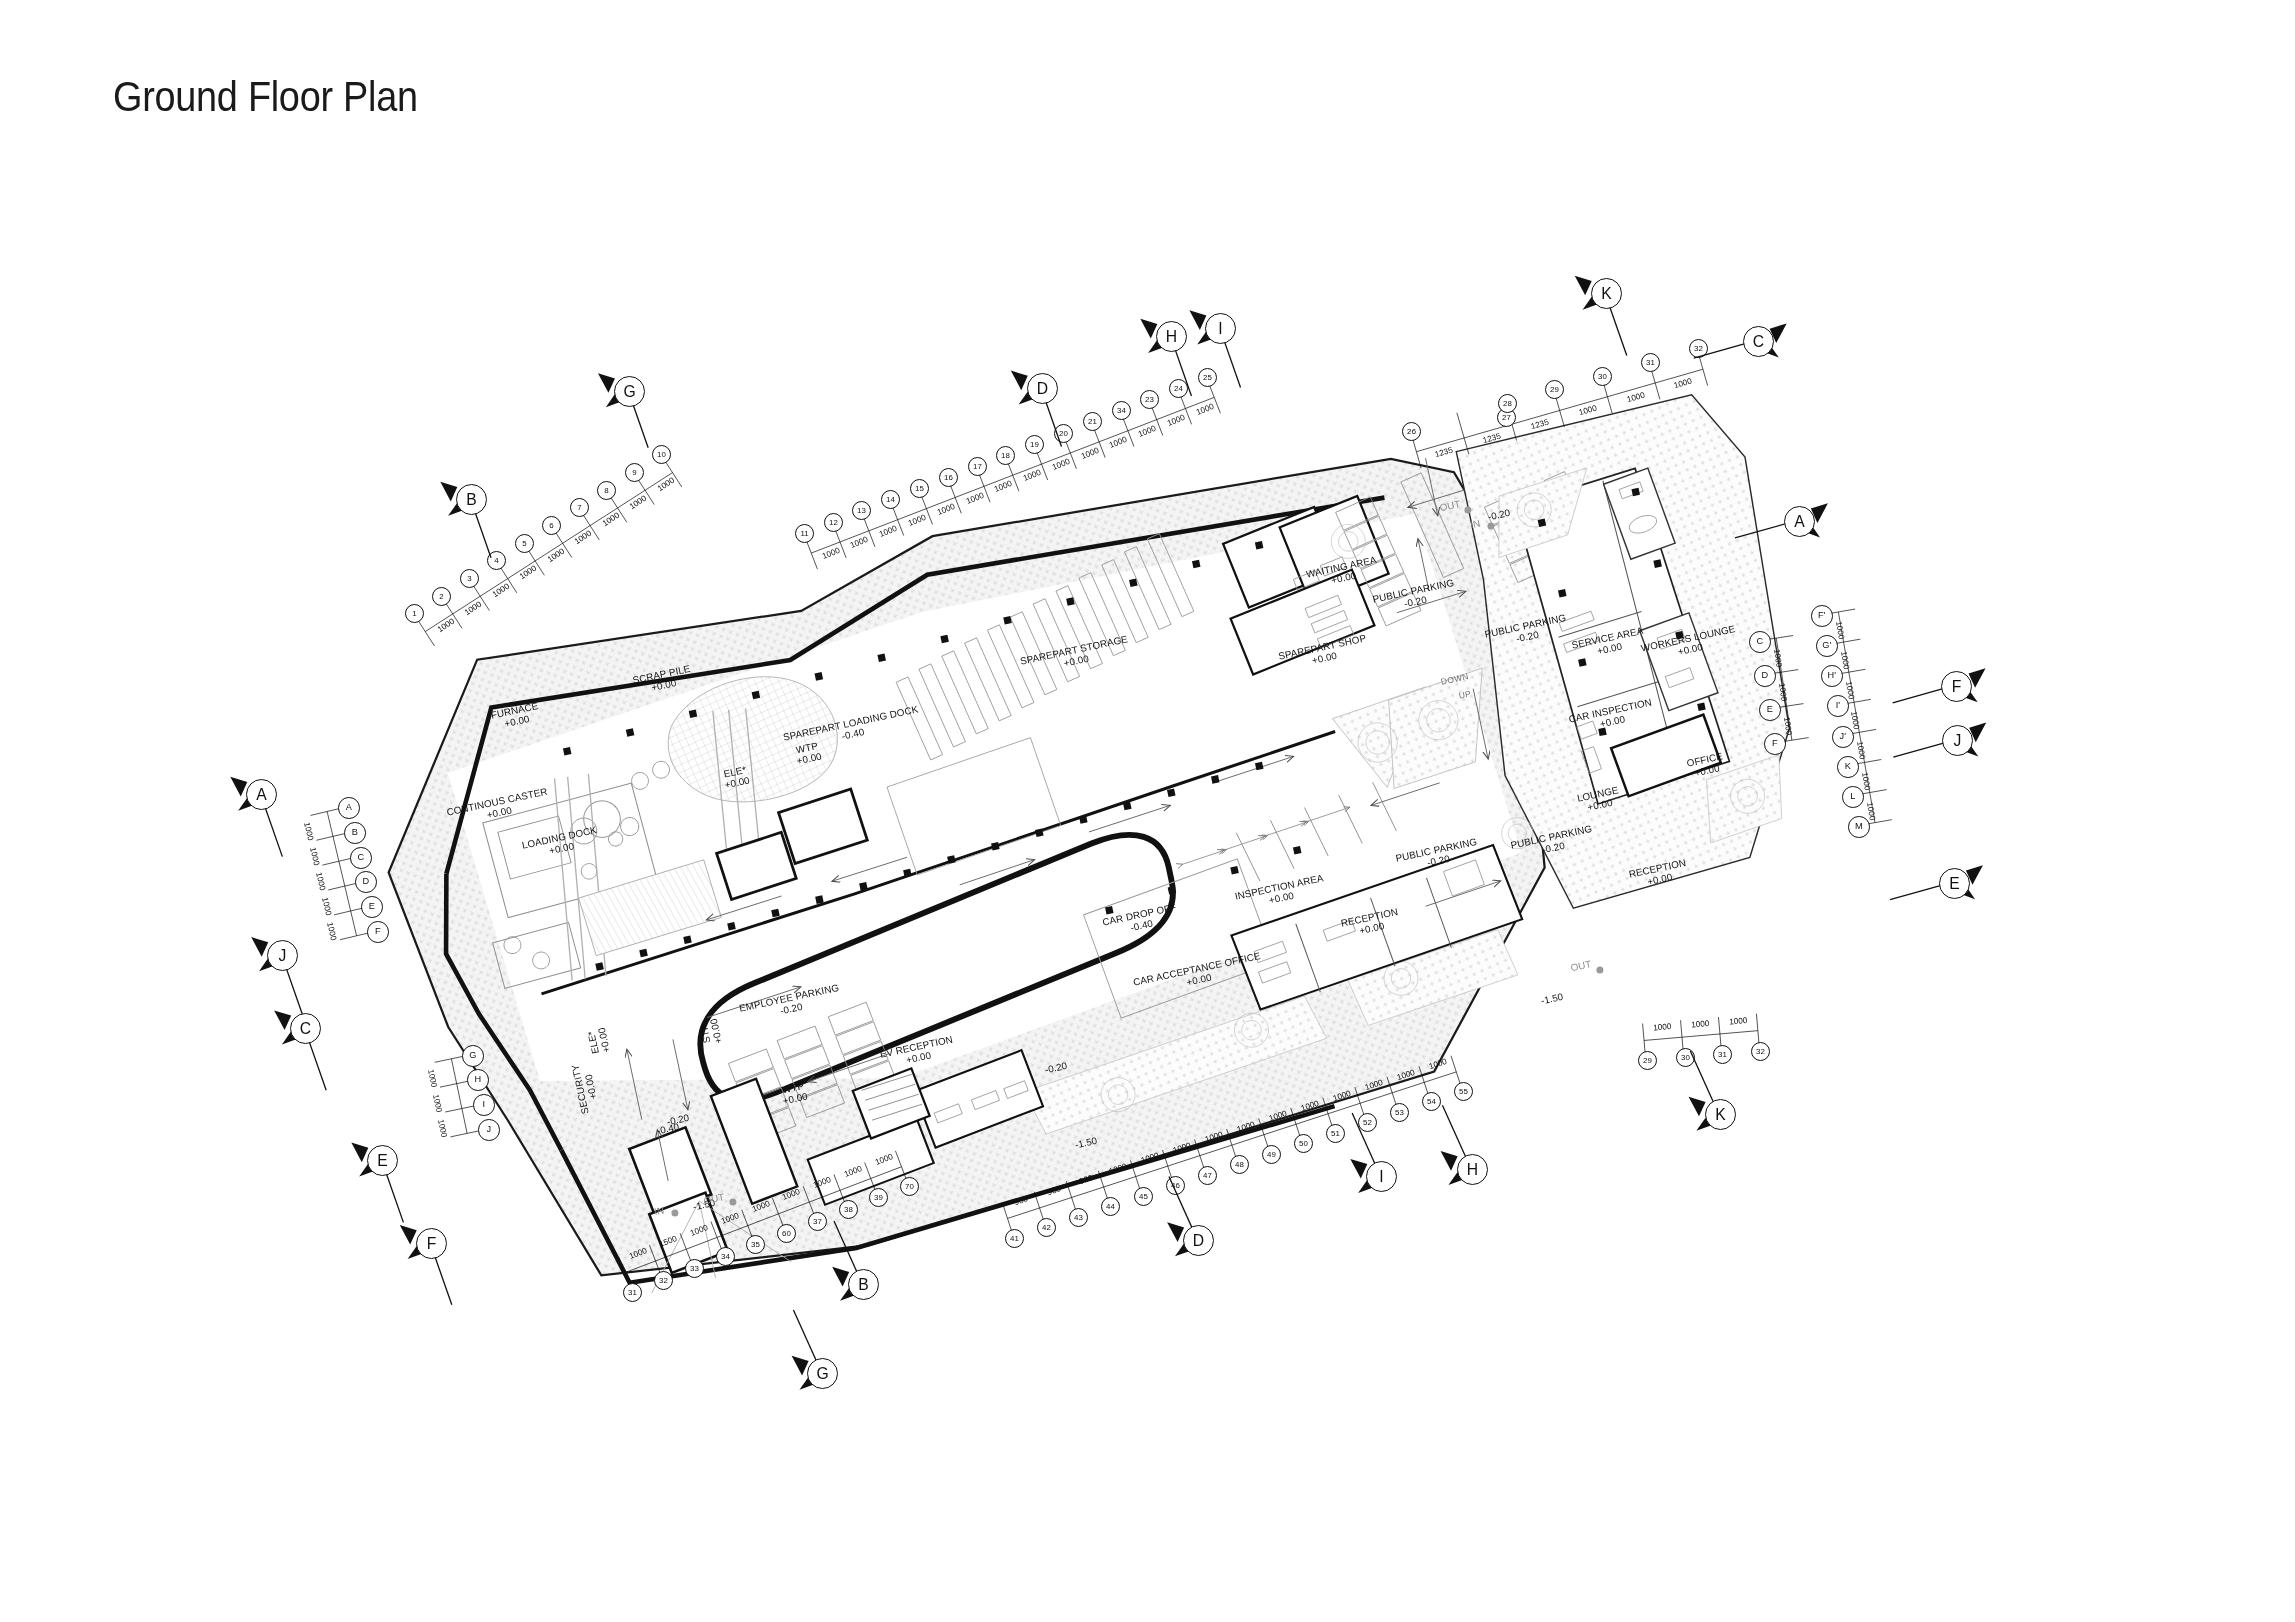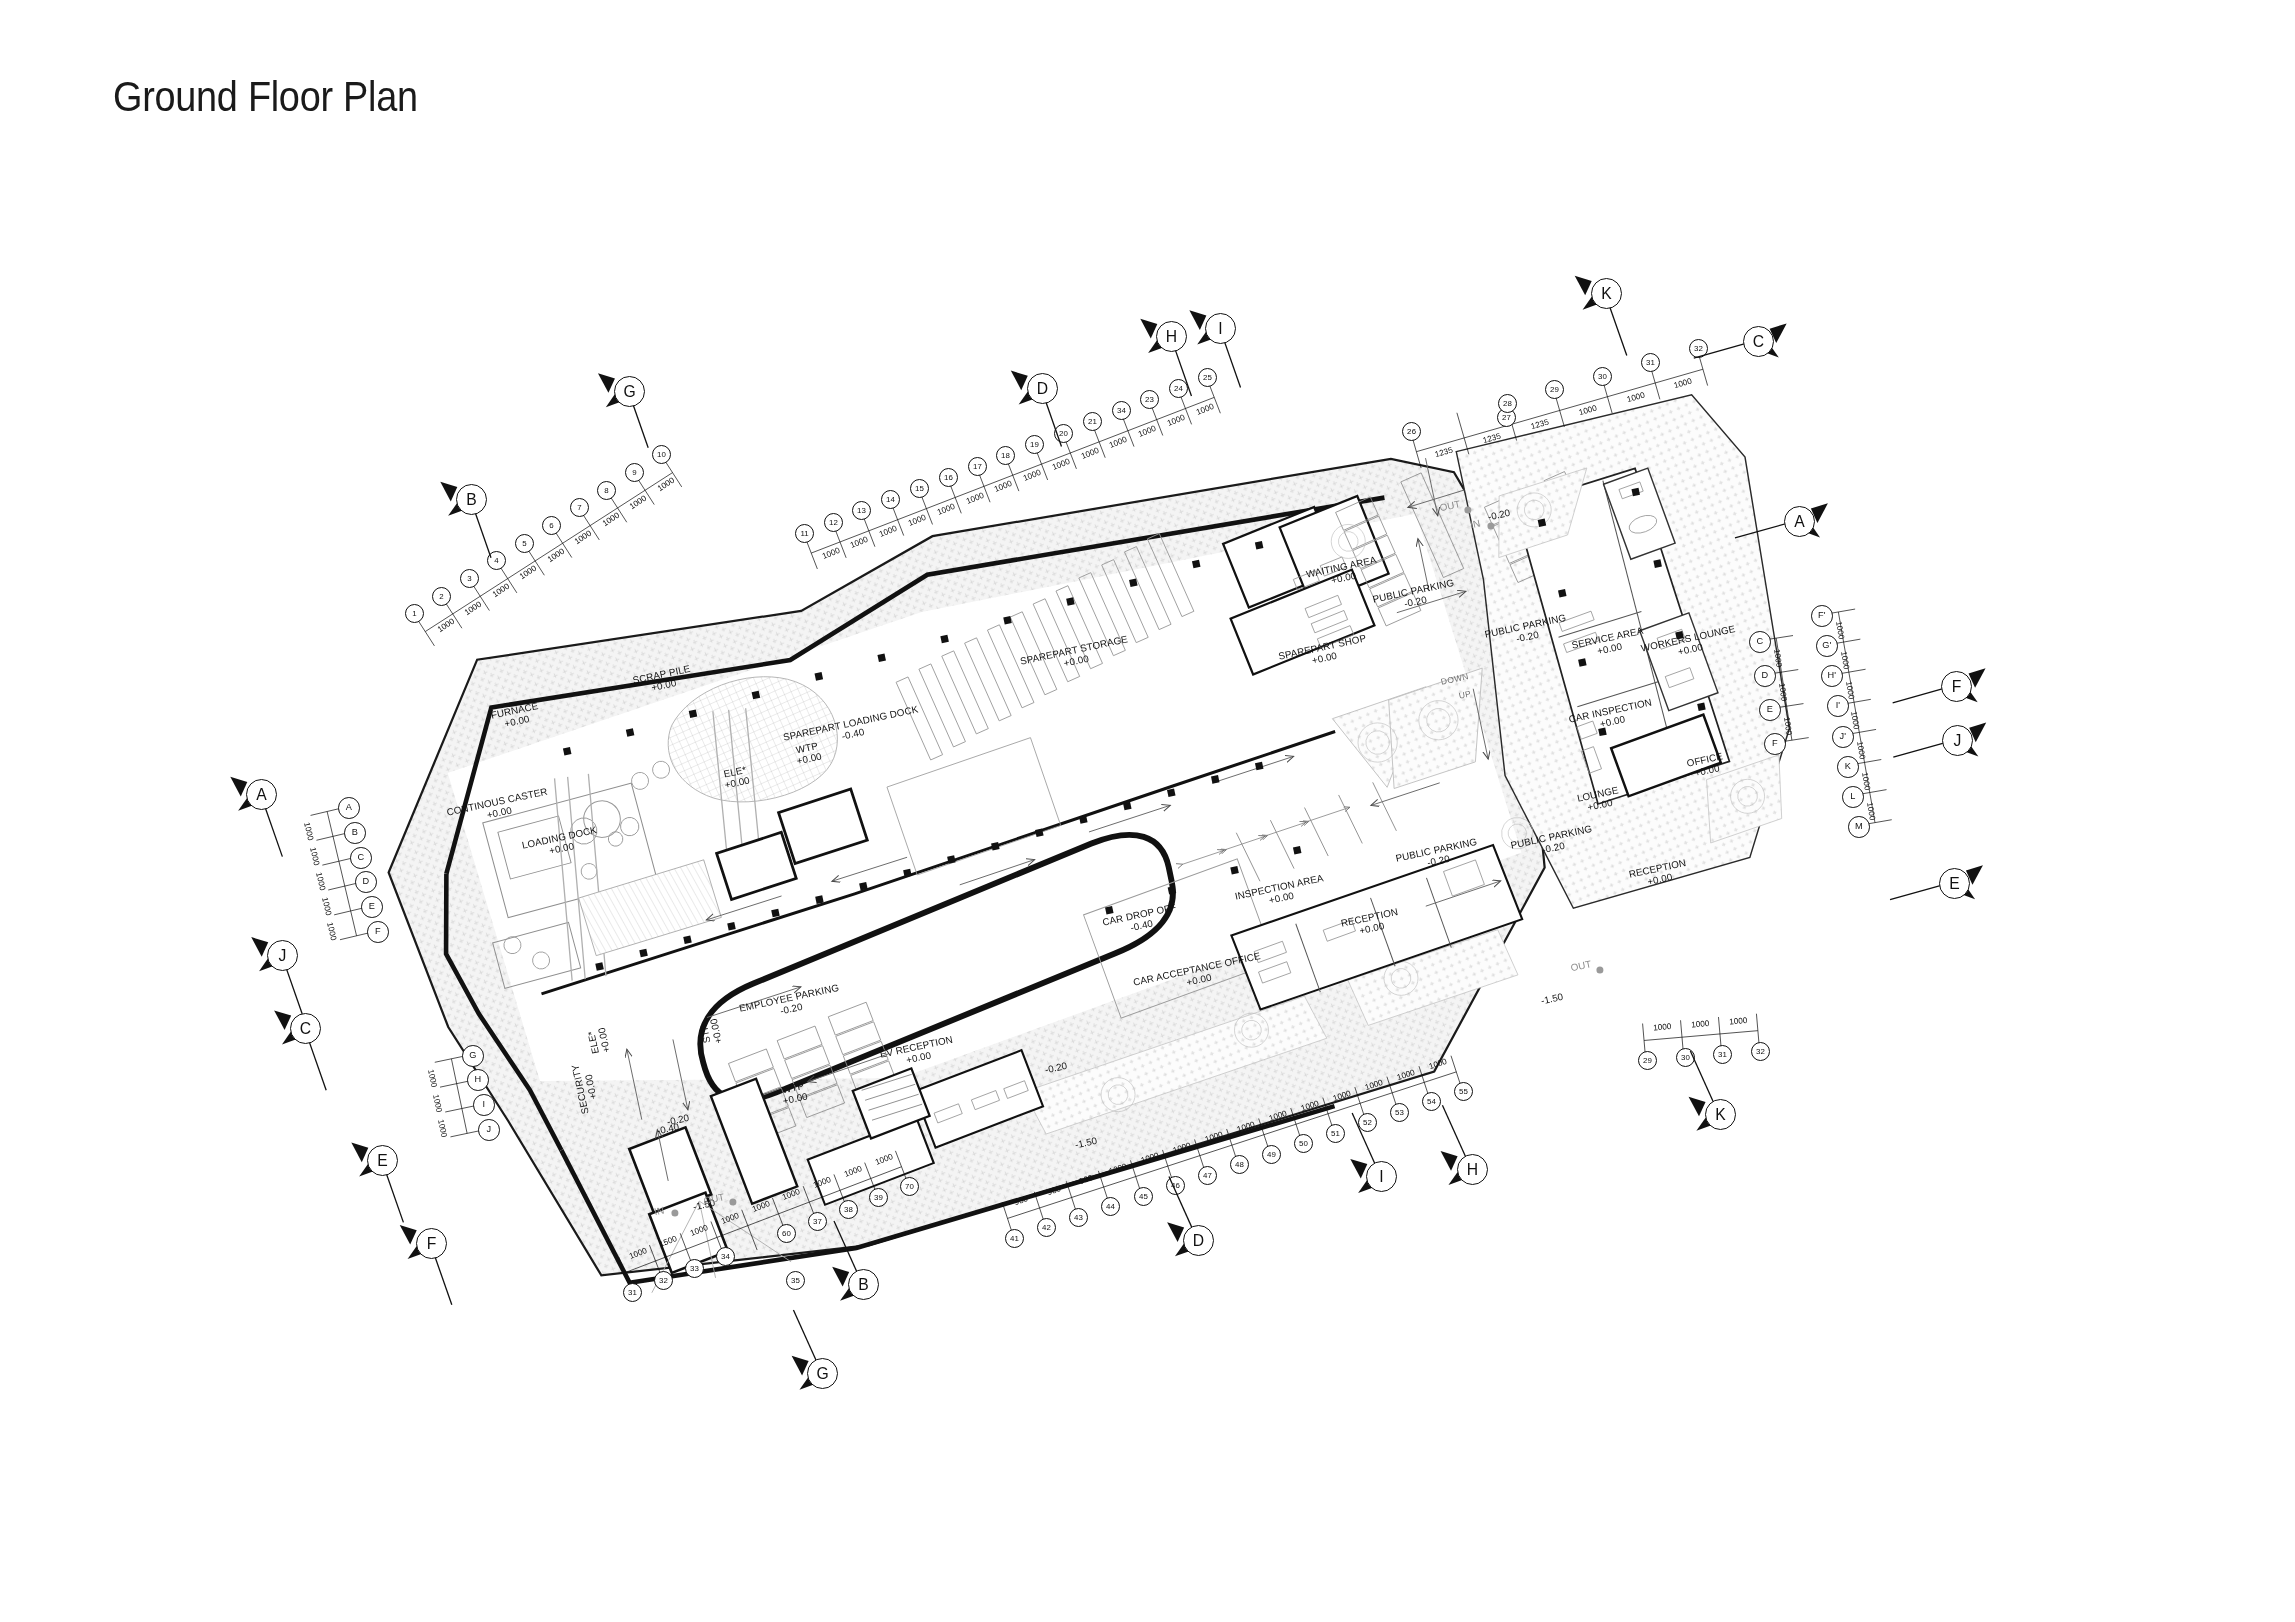--- a/index.html
+++ b/index.html
@@ -665,21 +665,21 @@
     <div class="lbl dimtxt" style="left: 1682px; top: 386px; transform: translate(-50%, -50%) rotate(-16.049deg);">1000</div>
     <div class="bub sm" style="left: 1689px; top: 339px;">32</div>
     <div class="bub sm" style="left: 623px; top: 1283px;">31</div>
     <div class="lbl dimtxt" style="left: 637px; top: 1257px; transform: translate(-50%, -50%) rotate(-20.9558deg);">1000</div>
     <div class="bub sm" style="left: 654px; top: 1271px;">32</div>
     <div class="lbl dimtxt" style="left: 667px; top: 1245px; transform: translate(-50%, -50%) rotate(-20.9558deg);">1500</div>
     <div class="bub sm" style="left: 685px; top: 1259px;">33</div>
     <div class="lbl dimtxt" style="left: 698px; top: 1234px; transform: translate(-50%, -50%) rotate(-20.9558deg);">1000</div>
     <div class="bub sm" style="left: 716px; top: 1247px;">34</div>
     <div class="lbl dimtxt" style="left: 729px; top: 1222px; transform: translate(-50%, -50%) rotate(-20.9558deg);">1000</div>
-    <div class="bub sm" style="left: 746px; top: 1271px; margin-left: 40px;">35</div>
+    <div class="bub sm" style="left: 746px; top: 1235px;">35</div>
     <div class="lbl dimtxt" style="left: 760px; top: 1210px; transform: translate(-50%, -50%) rotate(-20.9558deg);">1000</div>
     <div class="bub sm" style="left: 777px; top: 1224px;">60</div>
     <div class="lbl dimtxt" style="left: 790px; top: 1198px; transform: translate(-50%, -50%) rotate(-20.9558deg);">1000</div>
     <div class="bub sm" style="left: 808px; top: 1212px;">37</div>
     <div class="lbl dimtxt" style="left: 821px; top: 1186px; transform: translate(-50%, -50%) rotate(-20.9558deg);">1000</div>
     <div class="bub sm" style="left: 839px; top: 1200px;">38</div>
     <div class="lbl dimtxt" style="left: 852px; top: 1175px; transform: translate(-50%, -50%) rotate(-20.9558deg);">1000</div>
     <div class="bub sm" style="left: 869px; top: 1188px;">39</div>
     <div class="lbl dimtxt" style="left: 883px; top: 1163px; transform: translate(-50%, -50%) rotate(-20.9558deg);">1000</div>
     <div class="bub sm" style="left: 900px; top: 1177px;">70</div>

